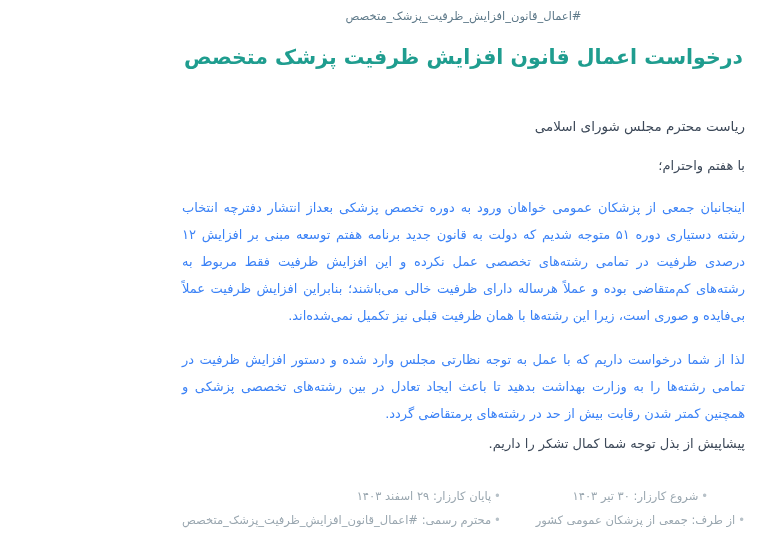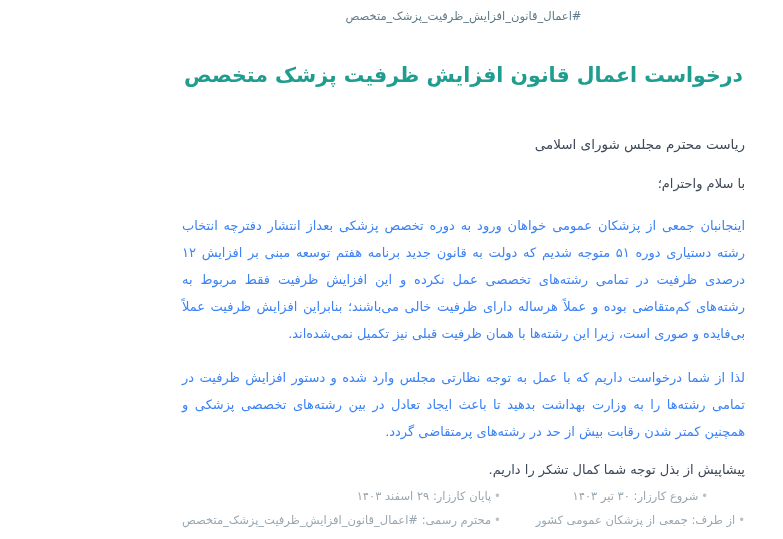--- a/index.html
+++ b/index.html
@@ -28,21 +28,21 @@
     letter-spacing: 0.2px;
     padding-top: 9px;
     direction: rtl;
   }
   .doc-title {
     text-align: center;
     color: #1f9d8f;
     font-size: 20.5px;
     font-weight: bold;
     line-height: 1.6;
-    margin-top: 36px;
+    margin-top: 18px;
     direction: rtl;
   }
   .body-block {
     margin-top: 40px;
     direction: rtl;
     text-align: justify;
     text-align-last: right;
   }
   .salutation {
     color: #3c4858;
@@ -68,21 +68,21 @@
     text-align-last: right;
   }
   p.para.last {
     margin-bottom: 0;
   }
   .thanks {
     color: #3c4858;
     font-size: 13px;
     line-height: 1.9;
     text-align: center;
-    margin-top: 12px;
+    margin-top: 4px;
   }
   .footer {
     position: absolute;
     right: 38px;
     left: 38px;
     bottom: 10px;
     direction: rtl;
     display: flex;
     justify-content: space-between;
     align-items: flex-start;
@@ -120,21 +120,21 @@
 <body>
 
 <div class="page">
 
   <div class="hashtag-top">#اعمال_قانون_افزایش_ظرفیت_پزشک_متخصص</div>
 
   <div class="doc-title">درخواست اعمال قانون افزایش ظرفیت پزشک متخصص</div>
 
   <div class="body-block">
     <div class="salutation">ریاست محترم مجلس شورای اسلامی</div>
-    <div class="greeting">با سلام واحترام؛</div>
+    <div class="greeting">با هفتم واحترام؛</div>
     <p class="para">اینجانبان جمعی از پزشکان عمومی خواهان ورود به دوره تخصص پزشکی بعداز انتشار دفترچه انتخاب رشته دستیاری دوره ۵۱ متوجه شدیم که دولت به قانون جدید برنامه هفتم توسعه مبنی بر افزایش ۱۲ درصدی ظرفیت در تمامی رشته‌های تخصصی عمل نکرده و این افزایش ظرفیت فقط مربوط به رشته‌های کم‌متقاضی بوده و عملاً هرساله دارای ظرفیت خالی می‌باشند؛ بنابراین افزایش ظرفیت عملاً بی‌فایده و صوری است، زیرا این رشته‌ها با همان ظرفیت قبلی نیز تکمیل نمی‌شده‌اند.</p>
     <p class="para last">لذا از شما درخواست داریم که با عمل به توجه نظارتی مجلس وارد شده و دستور افزایش ظرفیت در تمامی رشته‌ها را به وزارت بهداشت بدهید تا باعث ایجاد تعادل در بین رشته‌های تخصصی پزشکی و همچنین کمتر شدن رقابت بیش از حد در رشته‌های پرمتقاضی گردد.</p>
     <div class="thanks">پیشاپیش از بذل توجه شما کمال تشکر را داریم.</div>
   </div>
 
   <div class="footer">
     <div class="footer-col right">
       <div class="meta">
         <span class="bullet">•</span><span class="meta-accent">شروع کارزار: ۳۰ تیر ۱۴۰۳</span>
       </div>

